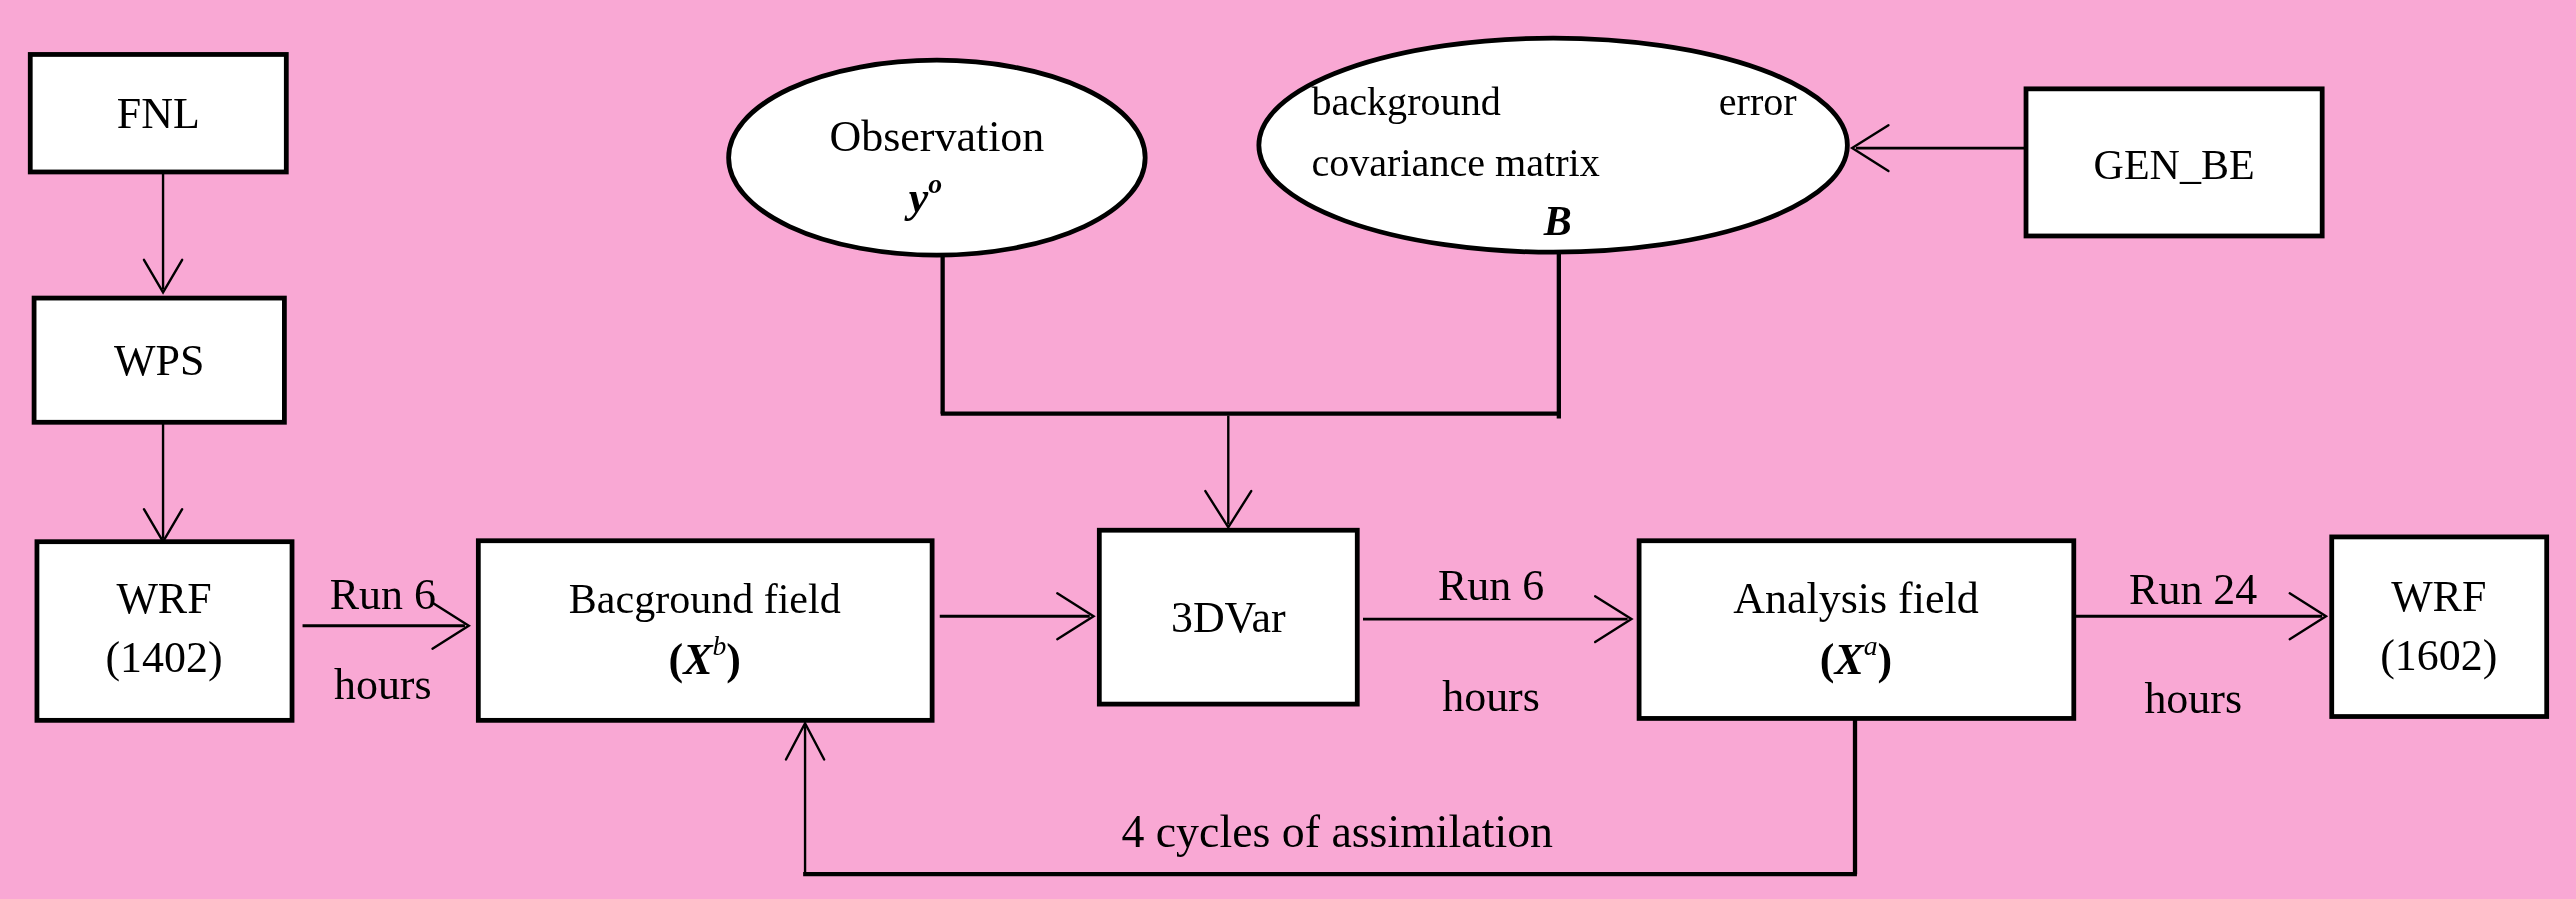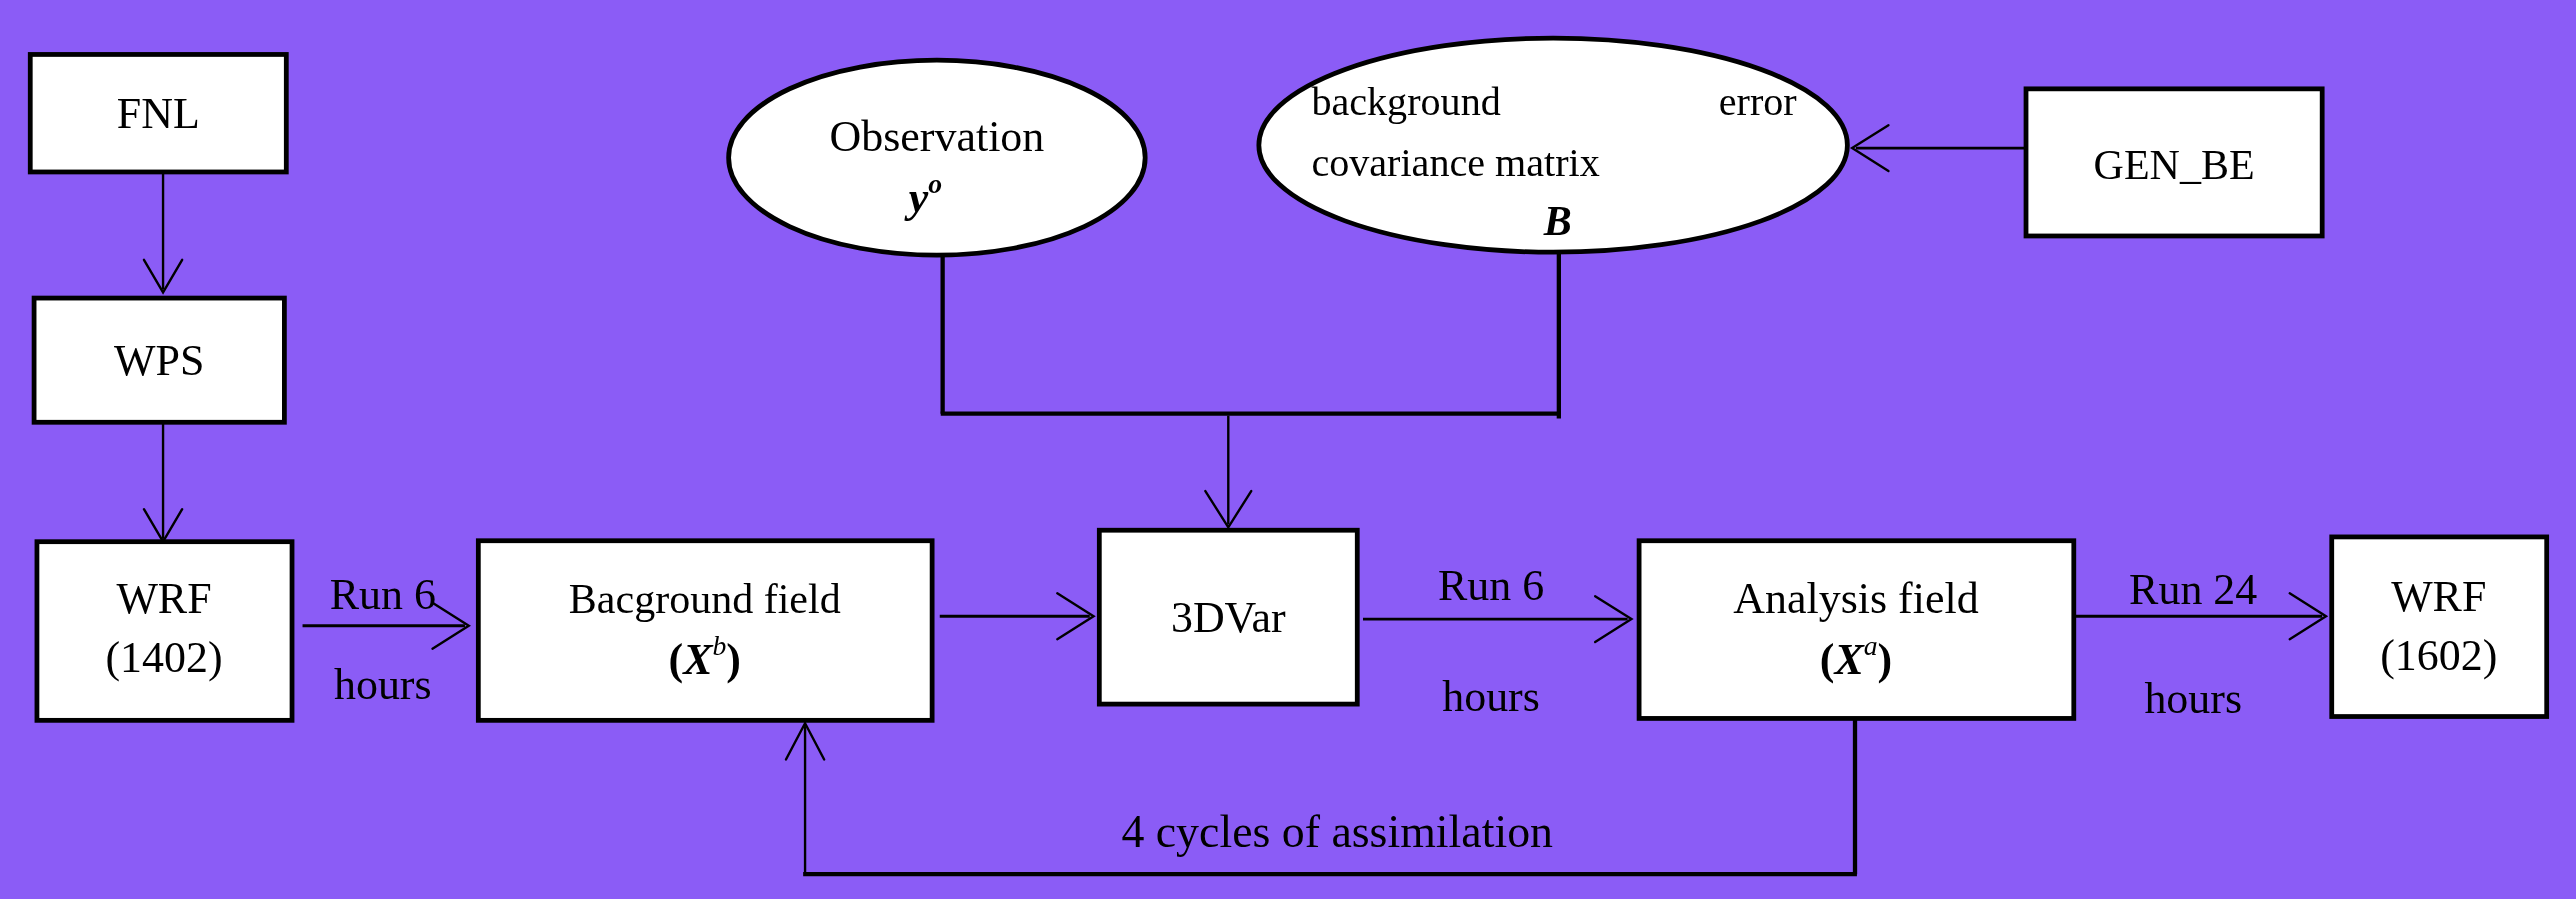--- a/index.html
+++ b/index.html
@@ -1,16 +1,16 @@
 <!DOCTYPE html>
 <html><head>
 <meta charset="utf-8">
 <style>
   html, body { margin: 0; padding: 0; background: #ffffff; }
-  .stage { width: 2576px; height: 899px; background: #8b5cf6; position: relative; }
+  .stage { width: 2576px; height: 899px; background: #f9a8d4; position: relative; }
   svg { display: block; }
   text {
     font-family: "Liberation Serif", "DejaVu Serif", serif;
     fill: #000000;
   }
   .node-box   { fill: #ffffff; stroke: #000000; stroke-width: 5; }
   .node-ellipse { fill: #ffffff; stroke: #000000; stroke-width: 5; }
   .edge-thin  { stroke: #000000; stroke-width: 2.5; fill: none; }
   .edge-mid   { stroke: #000000; stroke-width: 3;   fill: none; }
   .edge-thick { stroke: #000000; stroke-width: 4.5; fill: none; }

